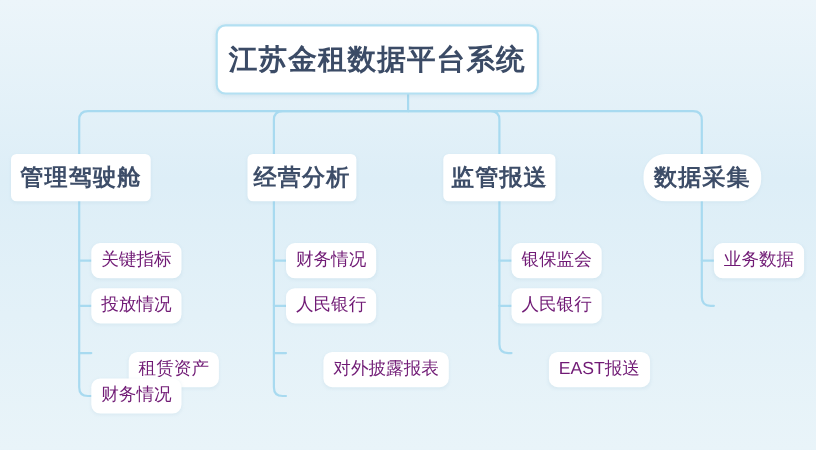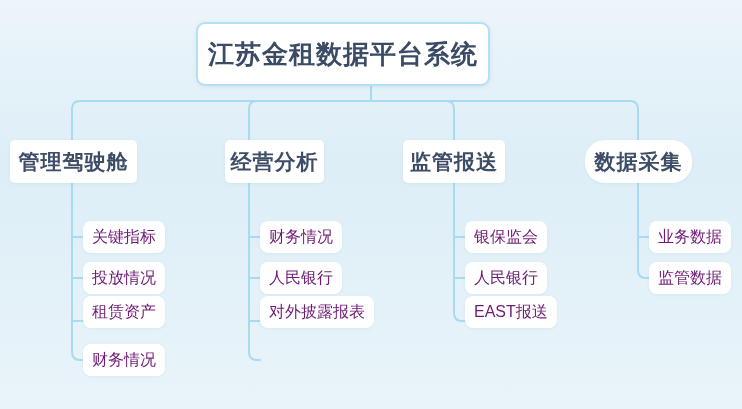--- a/index.html
+++ b/index.html
@@ -58,21 +58,21 @@
     color: #701a75;
     white-space: nowrap;
     box-shadow: 0 1px 3px rgba(120,170,200,0.12);
   }
   .col-1 { left: 83px; }
   .col-2 { left: 260px; }
   .col-3 { left: 465px; }
   .col-4 { left: 649px; }
   .row-1 { top: 221px; }
   .row-2 { top: 262px; }
-  .row-3 { top: 296px; }
+  .row-3 { top: 320px; margin-left: 34px; }
   .row-4 { top: 344px; }
 </style>
 </head>
 <body>
 
 <div class="canvas">
 
   <svg class="connectors" viewBox="0 0 742 409" fill="none" stroke="#a8daf0" stroke-width="2" stroke-linecap="round">
 
     <path d="M371,86 V101"></path>
@@ -104,15 +104,14 @@
 
   <div class="node leaf col-2 row-1">财务情况</div>
   <div class="node leaf col-2 row-2">人民银行</div>
   <div class="node leaf col-2 row-3">对外披露报表</div>
 
   <div class="node leaf col-3 row-1">银保监会</div>
   <div class="node leaf col-3 row-2">人民银行</div>
   <div class="node leaf col-3 row-3">EAST报送</div>
 
   <div class="node leaf col-4 row-1">业务数据</div>
-  <div class="node leaf col-4 row-2">监管数据</div>
 
 </div>
 
 </body></html>

